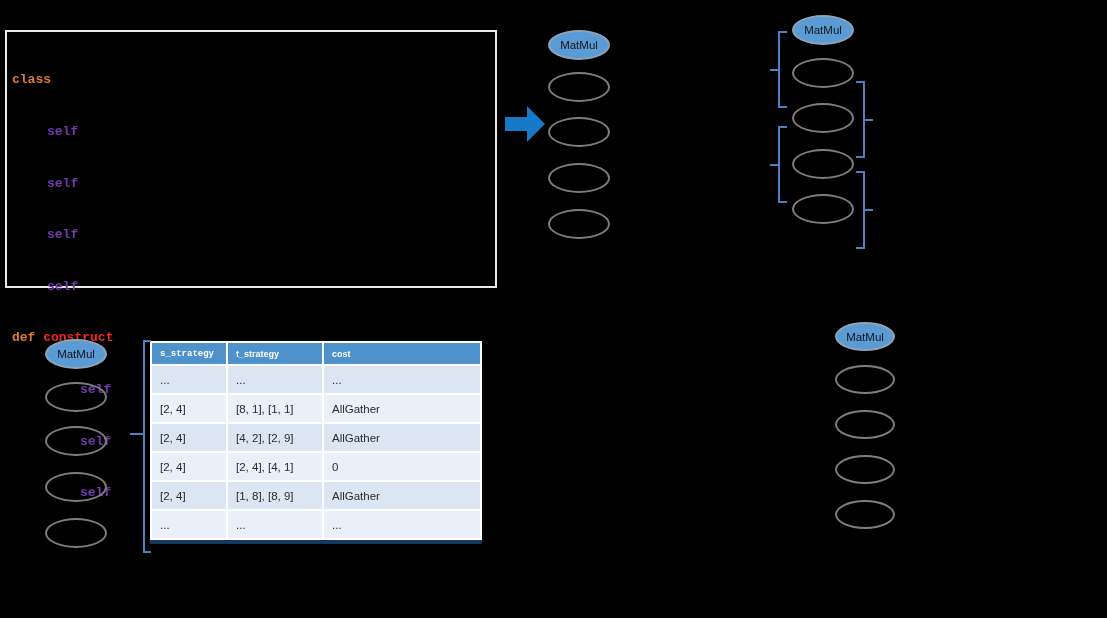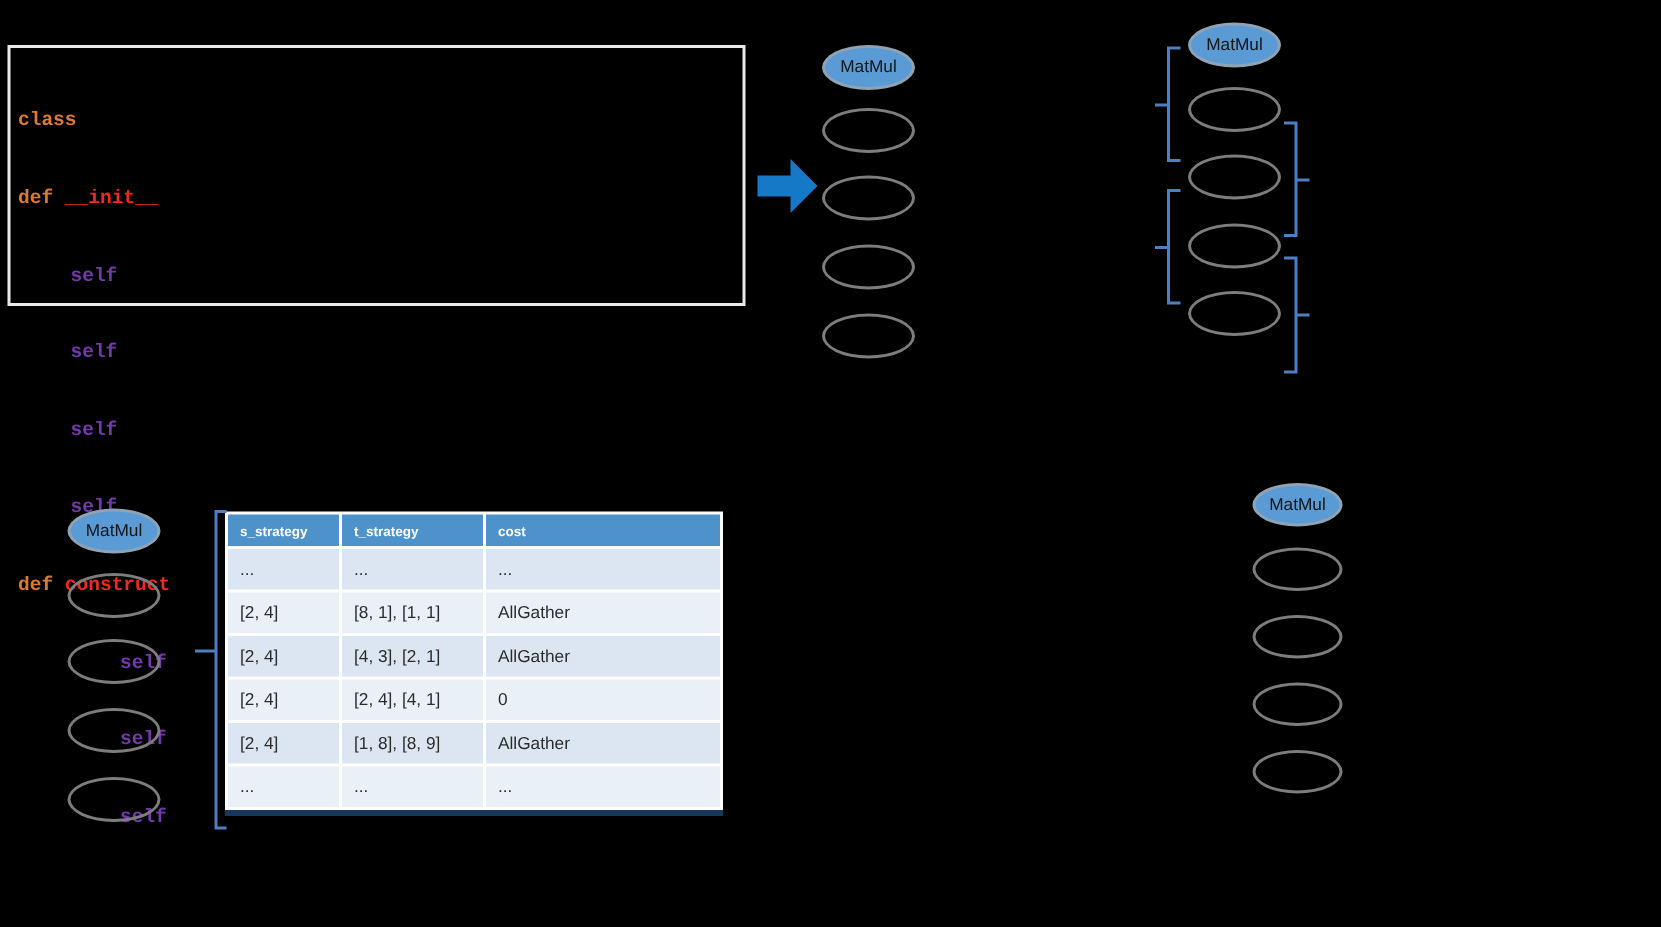--- a/index.html
+++ b/index.html
@@ -2,21 +2,21 @@
 <html><head>
 <meta charset="utf-8">
 <style>
   html,body{margin:0;padding:0;background:#000;}
   #stage{
     position:relative;width:1107px;height:618px;background:#000;overflow:hidden;
     font-family:"Liberation Sans",sans-serif;
   }
   
   .code-panel{
-    position:absolute;left:5px;top:30px;width:492px;height:174px;
+    position:absolute;left:5px;top:30px;width:492px;height:258px;
     border:2px solid #e9e9e9;box-sizing:border-box;
     font-family:"Liberation Mono",monospace;font-weight:bold;font-size:13px;
     line-height:17.2px;padding:5px 0 0 5px;white-space:pre;
   }
   .kw{color:#de7a32;}
   .fn{color:#f4281e;}
   .slf{color:#7439ac;text-align:right;}
   .ind1{padding-left:35px;}
   .ind2{padding-left:68px;}
   
@@ -39,34 +39,33 @@
     border-bottom:4px solid #17375e;
   }
   table.strategy{border-collapse:separate;border-spacing:2px;background:#fff;}
   table.strategy th{
     background:#4e92cc;color:#fff;font-size:9px;font-weight:bold;
     text-align:left;padding:0 0 0 8px;height:21px;
   }
   table.strategy td{
     font-size:11.5px;color:#2b2b2b;text-align:left;padding:0 0 0 8px;height:27px;
   }
-  .c1{width:66px;min-width:66px;}
+  .c1{width:66px;min-width:66px;font-family:Liberation Mono, monospace;}
   .c2{width:86px;min-width:86px;}
   .c3{width:148px;min-width:148px;margin-left:30px;}
   tr.band-a td{background:#dce6f2;}
   tr.band-b td{background:#eaf0f8;}
 </style>
 </head>
 <body>
 
 <div id="stage">
 
   <div class="code-panel">
     <div class="cl"><span class="kw">class</span></div>
-    <div class="cl"><span class="kw">def</span> <span class="fn">__init__</span></div>
     <div class="cl ind1"><span class="slf">self</span></div>
     <div class="cl ind1"><span class="slf">self</span></div>
     <div class="cl ind1"><span class="slf">self</span></div>
     <div class="cl ind1"><span class="slf">self</span></div>
     <div class="cl"><span class="kw">def</span> <span class="fn">construct</span></div>
     <div class="cl ind2"><span class="slf">self</span></div>
     <div class="cl ind2"><span class="slf">self</span></div>
     <div class="cl ind2"><span class="slf">self</span></div>
   </div>
 
@@ -117,21 +116,21 @@
           <td>...</td>
           <td>...</td>
         </tr>
         <tr class="band-b">
           <td>[2, 4]</td>
           <td>[8, 1], [1, 1]</td>
           <td>AllGather</td>
         </tr>
         <tr class="band-a">
           <td>[2, 4]</td>
-          <td>[4, 3], [2, 1]</td>
+          <td>[4, 2], [2, 9]</td>
           <td>AllGather</td>
         </tr>
         <tr class="band-b">
           <td>[2, 4]</td>
           <td>[2, 4], [4, 1]</td>
           <td>0</td>
         </tr>
         <tr class="band-a">
           <td>[2, 4]</td>
           <td>[1, 8], [8, 9]</td>

